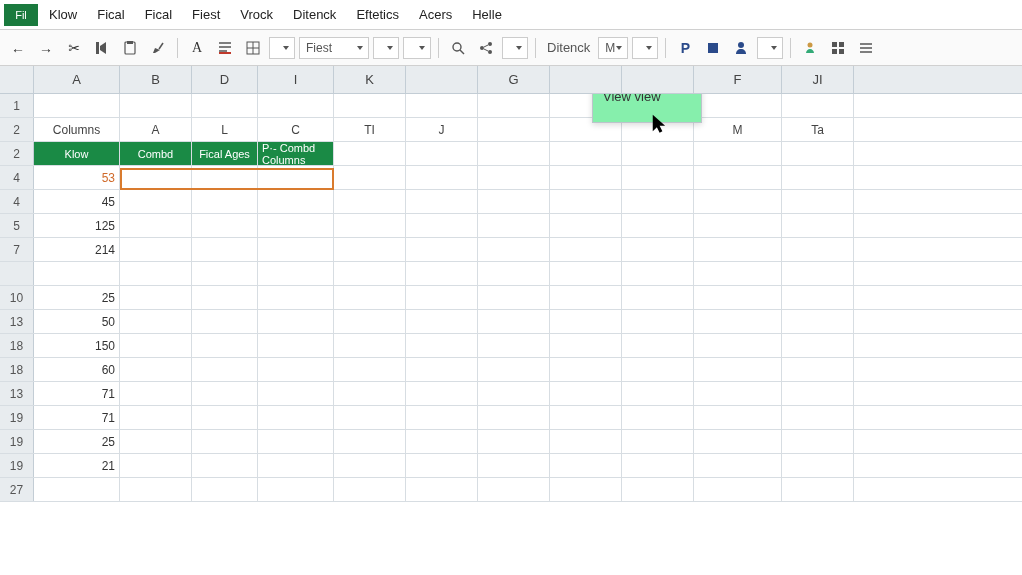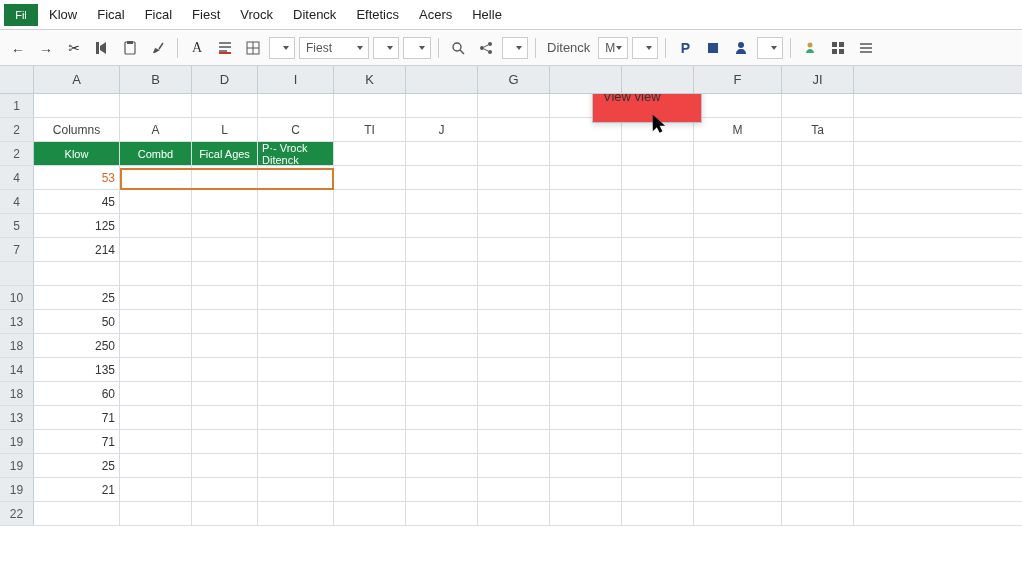--- a/index.html
+++ b/index.html
@@ -36,21 +36,21 @@
 
     .header-cell-green { background: #1a8a45; color: #fff; font-size: 11px; justify-content: center; }
     .sub-header { font-size: 12px; color: #444; justify-content: center; }
 
     .cell.orange-val { color: #d06a2a; }
 
     
     .selection { position: absolute; border: 2px solid #d97b2e; pointer-events: none; }
 
     
-    .tooltip { position: absolute; background: #ef4444; border: 1px solid #bcc4cb; box-shadow: 0 2px 6px rgba(0,0,0,0.15); padding: 6px 12px 18px 10px; font-size: 13px; color: #333; pointer-events: none; min-width: 110px; }
+    .tooltip { position: absolute; background: #86efac; border: 1px solid #bcc4cb; box-shadow: 0 2px 6px rgba(0,0,0,0.15); padding: 6px 12px 18px 10px; font-size: 13px; color: #333; pointer-events: none; min-width: 110px; }
     .cursor { position: absolute; font-size: 22px; color: #000; pointer-events: none; }
   </style>
 </head>
 <body>
 
 <div class="app">
 
   <div class="menubar">
     <div class="app-button">Fil</div>
     <div class="menu-item">Klow</div>
@@ -204,21 +204,21 @@
           <div class="cell sub-header" style="width: 72px;"></div>
           <div class="cell sub-header" style="width: 72px;"></div>
           <div class="cell sub-header" style="width: 88px;">M</div>
           <div class="cell sub-header" style="width: 72px;">Ta</div>
         </div>
         <div class="grid-row">
           <div class="row-header">2</div>
           <div class="cell header-cell-green" style="width: 86px;">Klow</div>
           <div class="cell header-cell-green" style="width: 72px;">Combd</div>
           <div class="cell header-cell-green" style="width: 66px;">Fical Ages</div>
-          <div class="cell header-cell-green" style="width: 76px;">P·- Vrock Ditenck</div>
+          <div class="cell header-cell-green" style="width: 76px;">P·- Combd Columns</div>
           <div class="cell" style="width: 72px;"></div>
           <div class="cell" style="width: 72px;"></div>
           <div class="cell" style="width: 72px;"></div>
           <div class="cell" style="width: 72px;"></div>
           <div class="cell" style="width: 72px;"></div>
           <div class="cell" style="width: 88px;"></div>
           <div class="cell" style="width: 72px;"></div>
         </div>
         <div class="grid-row">
           <div class="row-header">4</div>
@@ -313,35 +313,21 @@
           <div class="cell" style="width: 72px;"></div>
           <div class="cell" style="width: 72px;"></div>
           <div class="cell" style="width: 72px;"></div>
           <div class="cell" style="width: 72px;"></div>
           <div class="cell" style="width: 72px;"></div>
           <div class="cell" style="width: 88px;"></div>
           <div class="cell" style="width: 72px;"></div>
         </div>
         <div class="grid-row">
           <div class="row-header">18</div>
-          <div class="cell right" style="width: 86px;">250</div>
-          <div class="cell" style="width: 72px;"></div>
-          <div class="cell" style="width: 66px;"></div>
-          <div class="cell" style="width: 76px;"></div>
-          <div class="cell" style="width: 72px;"></div>
-          <div class="cell" style="width: 72px;"></div>
-          <div class="cell" style="width: 72px;"></div>
-          <div class="cell" style="width: 72px;"></div>
-          <div class="cell" style="width: 72px;"></div>
-          <div class="cell" style="width: 88px;"></div>
-          <div class="cell" style="width: 72px;"></div>
-        </div>
-        <div class="grid-row">
-          <div class="row-header">14</div>
-          <div class="cell right" style="width: 86px;">135</div>
+          <div class="cell right" style="width: 86px;">150</div>
           <div class="cell" style="width: 72px;"></div>
           <div class="cell" style="width: 66px;"></div>
           <div class="cell" style="width: 76px;"></div>
           <div class="cell" style="width: 72px;"></div>
           <div class="cell" style="width: 72px;"></div>
           <div class="cell" style="width: 72px;"></div>
           <div class="cell" style="width: 72px;"></div>
           <div class="cell" style="width: 72px;"></div>
           <div class="cell" style="width: 88px;"></div>
           <div class="cell" style="width: 72px;"></div>
@@ -410,21 +396,21 @@
           <div class="cell" style="width: 76px;"></div>
           <div class="cell" style="width: 72px;"></div>
           <div class="cell" style="width: 72px;"></div>
           <div class="cell" style="width: 72px;"></div>
           <div class="cell" style="width: 72px;"></div>
           <div class="cell" style="width: 72px;"></div>
           <div class="cell" style="width: 88px;"></div>
           <div class="cell" style="width: 72px;"></div>
         </div>
         <div class="grid-row">
-          <div class="row-header">22</div>
+          <div class="row-header">27</div>
           <div class="cell right" style="width: 86px;"></div>
           <div class="cell" style="width: 72px;"></div>
           <div class="cell" style="width: 66px;"></div>
           <div class="cell" style="width: 76px;"></div>
           <div class="cell" style="width: 72px;"></div>
           <div class="cell" style="width: 72px;"></div>
           <div class="cell" style="width: 72px;"></div>
           <div class="cell" style="width: 72px;"></div>
           <div class="cell" style="width: 72px;"></div>
           <div class="cell" style="width: 88px;"></div>

